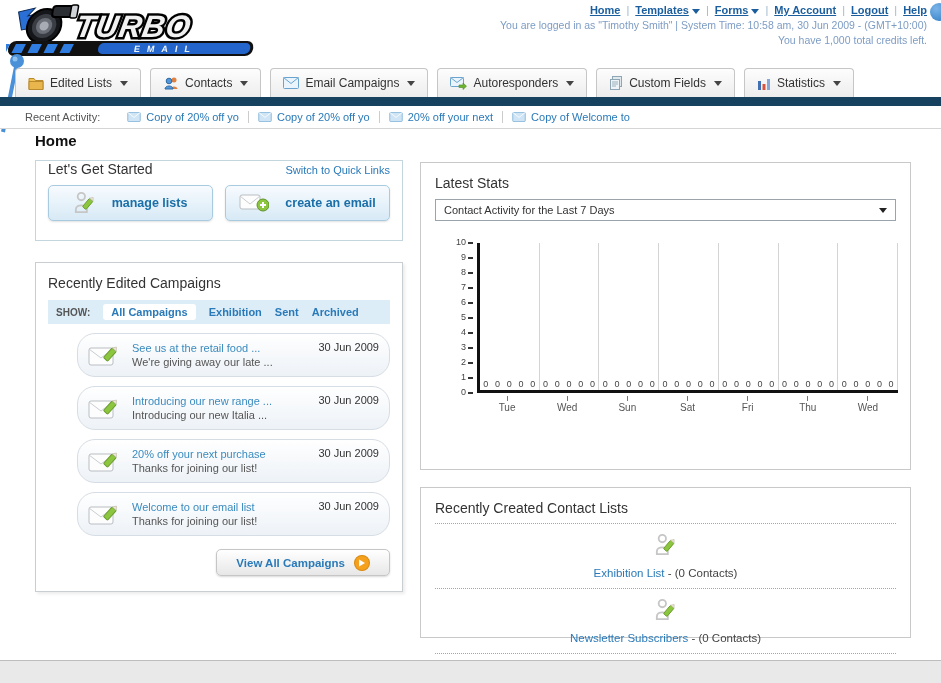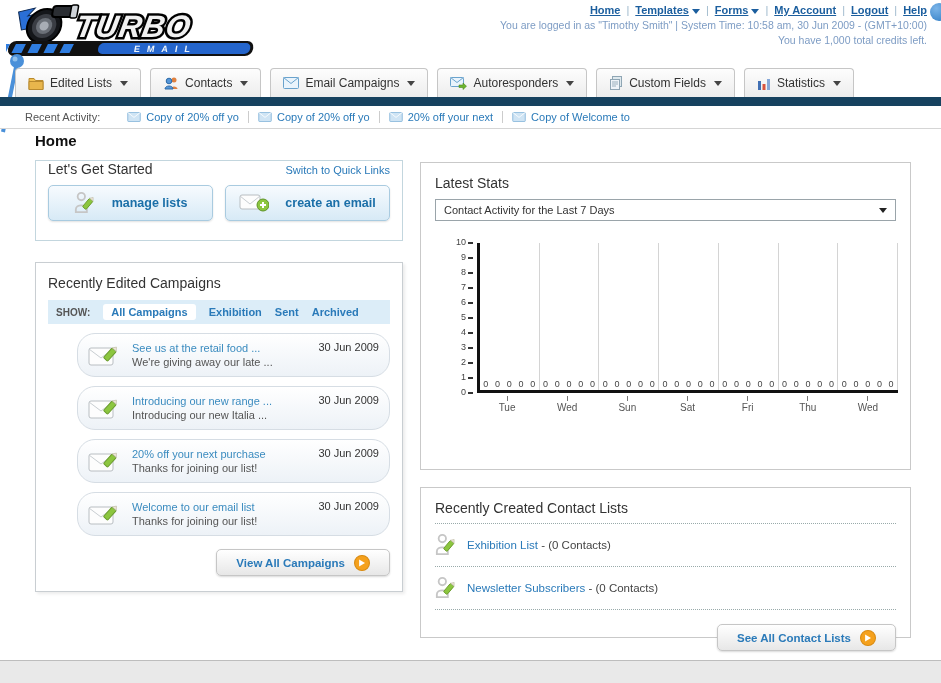--- a/index.html
+++ b/index.html
@@ -79,21 +79,21 @@
   .day-label { flex:1; text-align:center; font-size:10px; color:#555; }
   .day-tick { display:block; width:1px; height:5px; background:#777; margin:0 auto 1px; }
   .legend { position:absolute; left:62px; top:262px; display:grid; grid-template-columns:160px 168px 160px; row-gap:5px; }
   .legend-item { display:flex; align-items:center; gap:8px; }
   .swatch { width:13px; height:13px; border-radius:2px; flex:none; }
   .legend-label { font-size:10px; color:#333; }
 
   
   .contact-lists { position:absolute; left:420px; top:487px; width:491px; height:151px; border:1px solid #c9c9c9; background:#fff; padding:12px 14px; }
   .dotted { border-bottom:1px dotted #9aa; margin:7px 0; }
-  .cl-item { display:flex; align-items:center; gap:10px; padding:2px 0; font-size:11.5px; }
+  .cl-item { display:flex; align-items:center; gap:10px; padding:2px 0; font-size:11.5px;flex-direction:column; }
   .cl-item a { color:#2a7ab9; cursor:pointer; text-decoration:none; }
   .cl-meta { color:#444; }
   .cl-btn-row { display:flex; justify-content:flex-end; margin-top:14px; }
 
   .footer-strip { position:absolute; left:0; top:660px; width:941px; height:23px; background:#e9e9e9; border-top:1px solid #bdbdbd; }
 </style>
 </head>
 <body>
 
 <div class="page">

